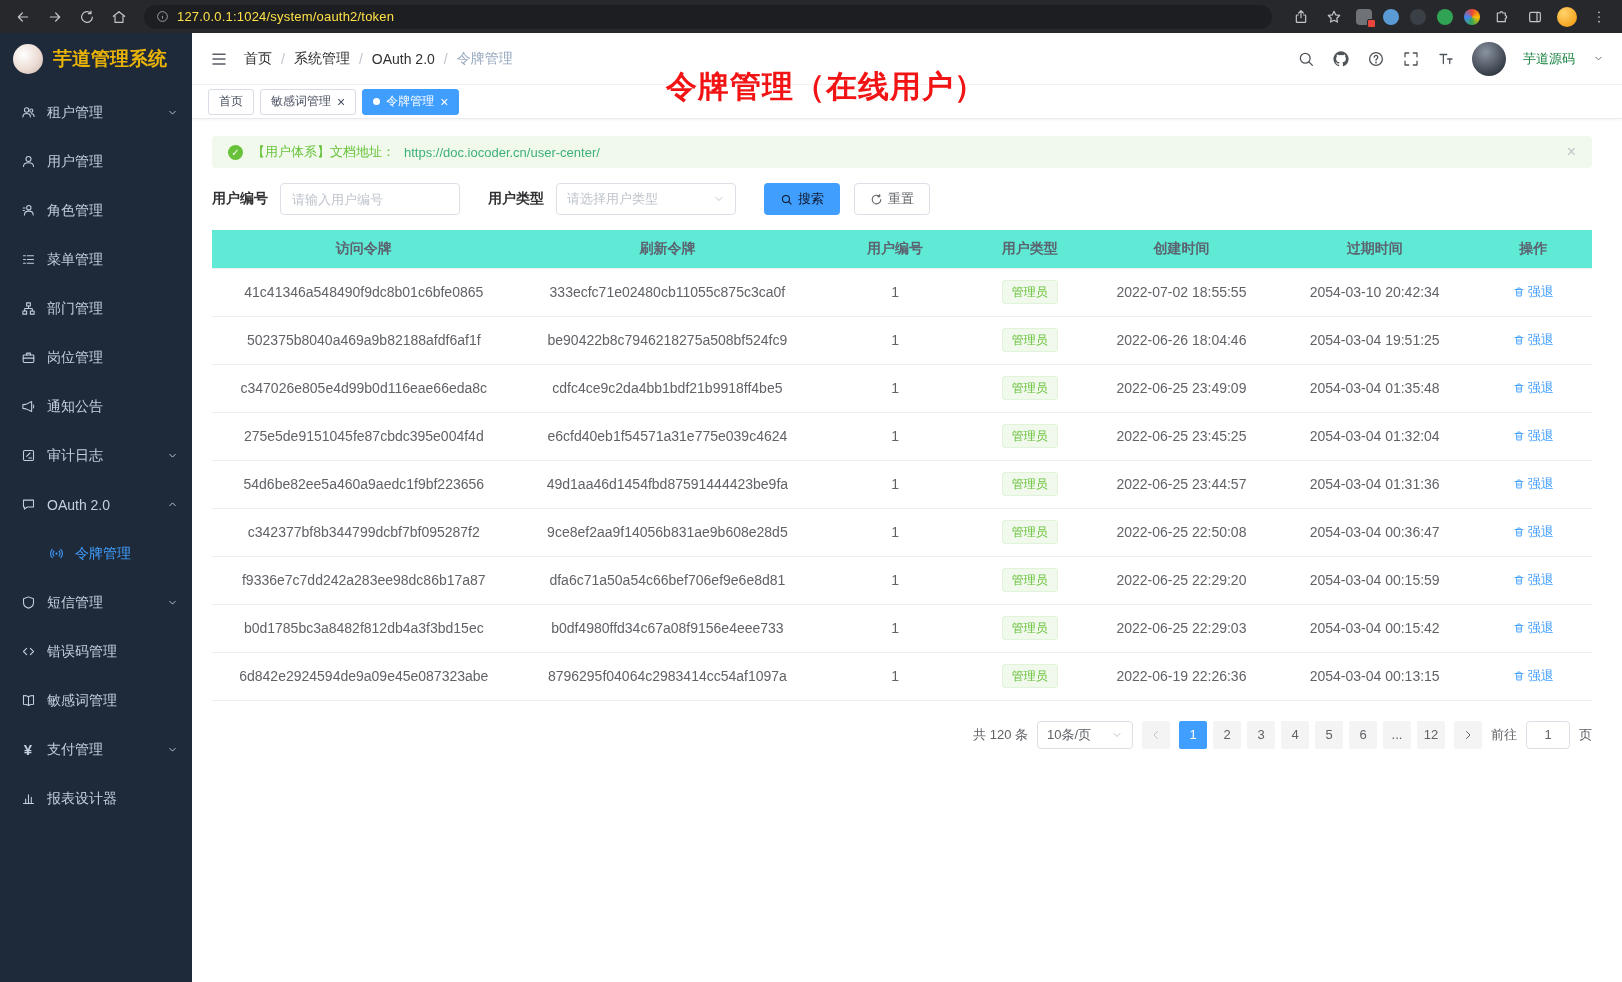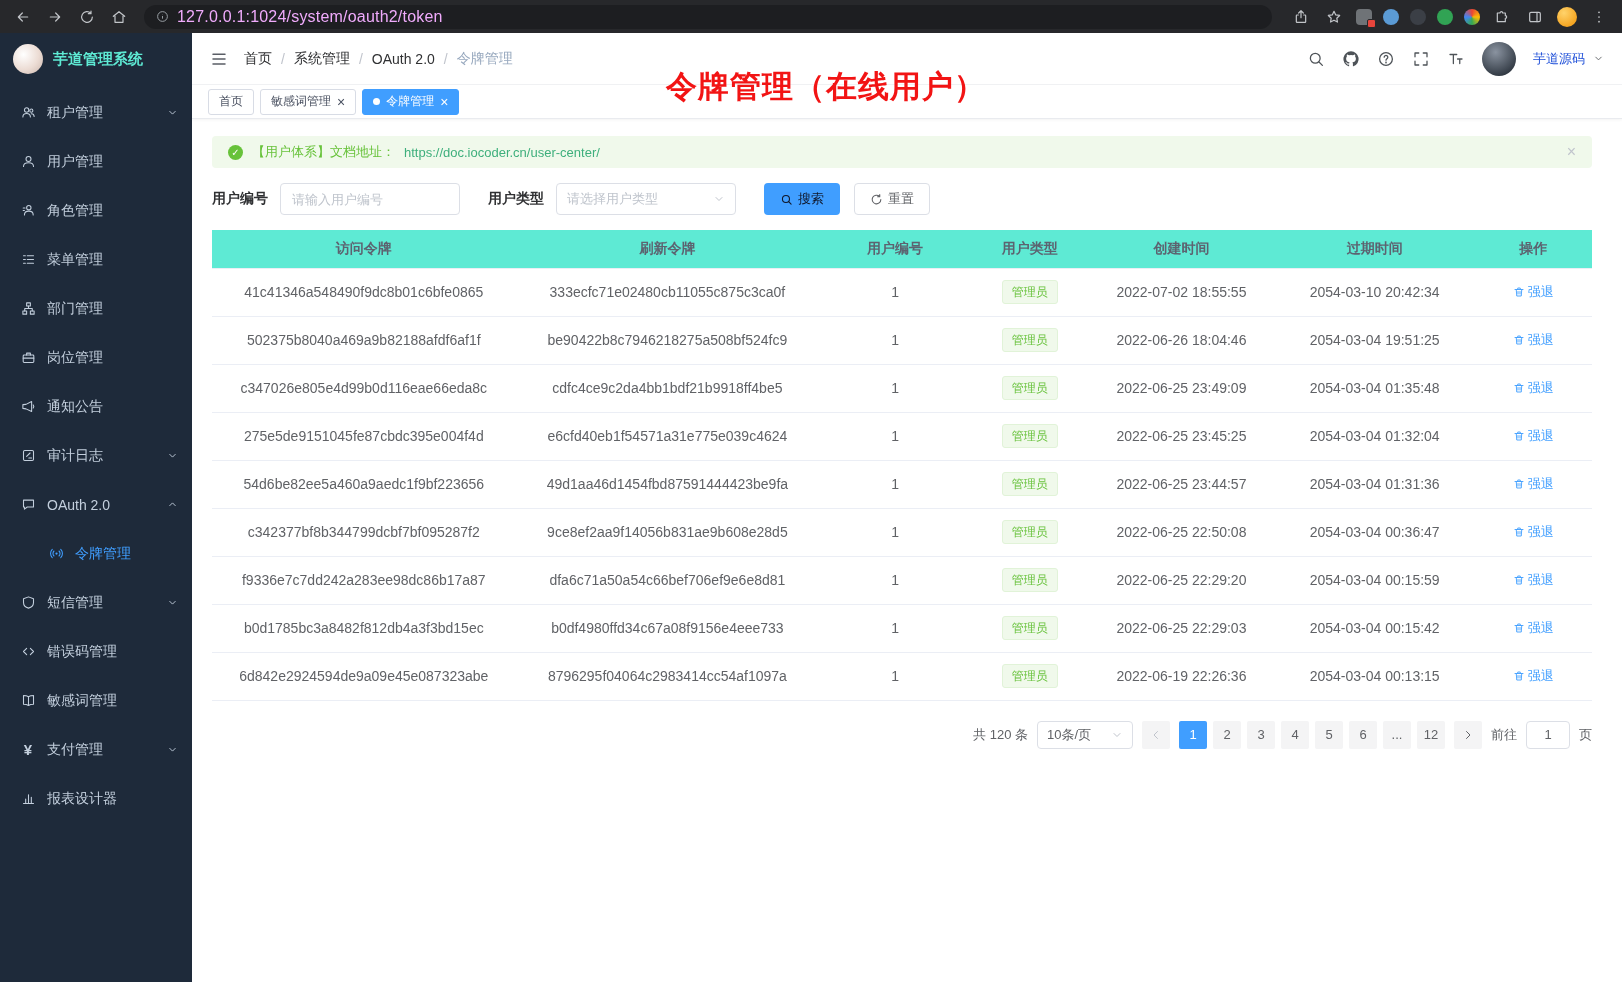--- a/index.html
+++ b/index.html
@@ -9,33 +9,33 @@
   button{font-family:inherit}
 
   
   .browser-bar{height:33px;background:#27282b;display:flex;align-items:center;padding:0 12px;gap:10px}
   .nav-btns{display:flex;align-items:center;gap:10px}
   .icon-btn{width:22px;height:22px;display:flex;align-items:center;justify-content:center;color:#c2c5c9;cursor:pointer}
   .icon-btn svg{width:16px;height:16px;fill:none;stroke:currentColor;stroke-width:1.8;stroke-linecap:round;stroke-linejoin:round}
   .url-bar{flex:1;height:24px;background:#1d1e21;border-radius:12px;display:flex;align-items:center;padding:0 12px;gap:8px;margin:0 4px;cursor:text}
   .url-bar .info{color:#9aa0a6}
   .url-bar .info svg{width:13px;height:13px;fill:none;stroke:currentColor;stroke-width:1.8}
-  .url-text{color:#f0abfc;font-size:16px;letter-spacing:.2px}
+  .url-text{color:#fde047;font-size:13px;letter-spacing:.2px}
   .browser-right{display:flex;align-items:center;gap:11px;margin-left:4px}
   .ext-dot{width:16px;height:16px;border-radius:50%;position:relative;cursor:pointer}
   .ext-dot.sq{border-radius:4px}
   .ext-badge{position:absolute;right:-4px;bottom:-3px;width:9px;height:9px;background:#e8453c;border-radius:2px;border:1px solid #27282b}
   .avatar-emoji{width:20px;height:20px;border-radius:50%;background:radial-gradient(circle at 35% 30%,#ffd36b,#f5a623 70%);cursor:pointer}
 
   
   .app{display:flex;height:949px}
   .sidebar{width:192px;background:#1e2a3a;flex-shrink:0;display:flex;flex-direction:column}
   .logo{height:52px;display:flex;align-items:center;gap:10px;padding:0 13px}
   .logo-img{width:30px;height:30px;border-radius:50%;background:radial-gradient(circle at 35% 35%,#ffffff,#ecdcd4 55%,#c9b4ab);flex-shrink:0}
-  .logo-title{color:#5eead4;font-size:15px;font-weight:700;white-space:nowrap}
+  .logo-title{color:#eab308;font-size:19px;font-weight:700;white-space:nowrap}
   .menu{flex:1;padding-top:3px;overflow:hidden}
   .menu-item{height:49px;display:flex;align-items:center;gap:11px;padding:0 14px 0 20px;color:#c3cfdd;font-size:14px;cursor:pointer}
   .menu-item.child{padding-left:48px}
   .menu-item.active{color:#409eff}
   .mi-icon{width:16px;height:16px;display:flex;align-items:center;justify-content:center;flex-shrink:0}
   .mi-icon svg{width:15px;height:15px;fill:none;stroke:currentColor;stroke-width:1.7;stroke-linecap:round;stroke-linejoin:round}
   .glyph{font-size:15px;line-height:1;font-weight:700}
   .mi-label{flex:1;white-space:nowrap}
   .mi-arrow{display:flex}
   .mi-arrow svg{width:11px;height:11px;fill:none;stroke:currentColor;stroke-width:2;stroke-linecap:round;stroke-linejoin:round}
@@ -49,21 +49,21 @@
   .hamburger svg{width:18px;height:18px;fill:none;stroke:currentColor;stroke-width:2;stroke-linecap:round}
   .breadcrumb{display:flex;align-items:center;gap:9px;font-size:14px}
   .bc-item{color:#303133;cursor:pointer}
   .bc-item.last{color:#97a8be;cursor:default}
   .bc-sep{color:#c0c4cc}
   .topbar-right{margin-left:auto;display:flex;align-items:center;gap:17px}
   .tb-icon{color:#4e5358;cursor:pointer}
   .tb-icon svg{width:18px;height:18px;fill:none;stroke:currentColor;stroke-width:1.7;stroke-linecap:round;stroke-linejoin:round}
   .tb-icon.filled svg{fill:currentColor;stroke:none}
   .user-avatar{width:34px;height:34px;border-radius:50%;background:radial-gradient(circle at 40% 30%,#8a93a0,#333b45 75%);cursor:pointer}
-  .user-name{font-size:13px;color:#1d4ed8;display:flex;align-items:center;gap:8px;cursor:pointer}
+  .user-name{font-size:13px;color:#15803d;display:flex;align-items:center;gap:18px;cursor:pointer}
   .caret svg{width:11px;height:11px;fill:none;stroke:#606266;stroke-width:2;stroke-linecap:round;stroke-linejoin:round}
 
   
   .tabbar{height:34px;display:flex;align-items:center;gap:6px;padding:0 16px;border-bottom:1px solid #e9ebef;box-shadow:0 1px 3px rgba(0,0,0,.05)}
   .tab{height:26px;display:inline-flex;align-items:center;gap:6px;padding:0 10px;border:1px solid #d8dce5;border-radius:3px;font-size:12px;color:#495060;background:#fff;cursor:pointer;white-space:nowrap}
   .tab.active{background:#409eff;border-color:#409eff;color:#fff}
   .tab-dot{width:7px;height:7px;border-radius:50%;background:#fff}
   .tab-close{font-size:14px;line-height:1;cursor:pointer}
 
   

